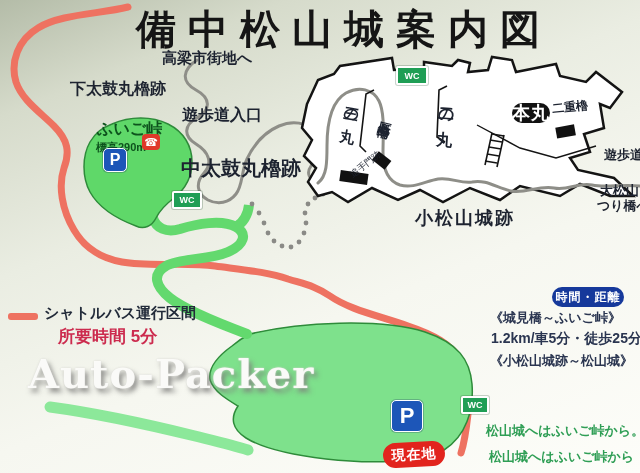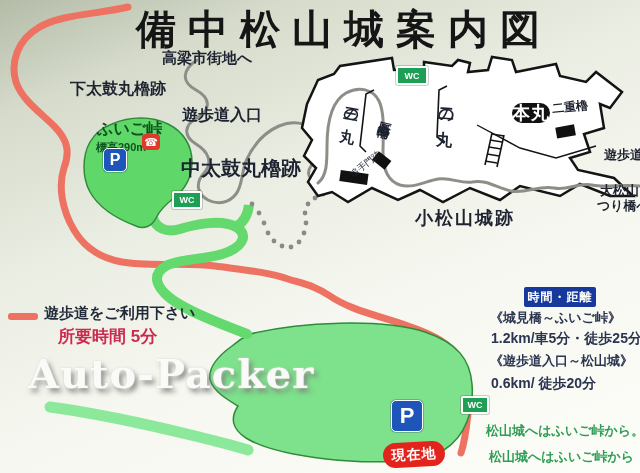--- a/index.html
+++ b/index.html
@@ -17,21 +17,21 @@
   .green-lbl{color:#0d531d;}
   .park-lbl{color:#157a2e;}
   .note-lbl{color:#2f9e55;}
   .vert{writing-mode:vertical-rl;text-orientation:upright;letter-spacing:2px;}
   .badge{position:absolute;display:flex;align-items:center;justify-content:center;font-weight:bold;color:#fff;}
   .wc{background:#1f9e55;border:2px solid #fff;border-radius:2px;box-shadow:0 0 0 1px rgba(40,80,50,.25);font-size:9px;letter-spacing:0;}
   .pk{background:#1d56b8;border-radius:5px;border:1.5px solid #fff;box-shadow:0 0 0 1px rgba(20,40,90,.25);}
   .phone{background:#e0392a;border-radius:4px;font-size:11px;}
   .honmaru-box{background:#111;border-radius:10px;font-size:18px;letter-spacing:1px;}
   .genzaichi{background:#e2241d;border-radius:13px;font-size:14px;letter-spacing:1px;transform:rotate(-3deg);}
-  .info-badge{background:#16399b;border-radius:2px;font-size:12px;letter-spacing:1px;}
+  .info-badge{background:#16399b;border-radius:10px;font-size:12px;letter-spacing:1px;margin-left:28px;}
   .legend-swatch{position:absolute;background:#ee7261;border-radius:3px;}
   .watermark{
     position:absolute;font-family:"DejaVu Serif","Liberation Serif",serif;
     font-weight:bold;font-size:40px;color:rgba(252,252,250,.95);letter-spacing:1px;
     text-shadow:0 0 2px #d8d8d4, 3px 4px 5px rgba(125,125,122,.85);
     margin-left:24px;
   }
 </style>
 </head>
 <body>
@@ -138,32 +138,31 @@
   <div class="lbl" style="left:552px;top:101px;font-size:12px;transform:rotate(-6deg);">二重櫓</div>
   <div class="lbl" style="left:348px;top:160px;font-size:9px;transform:rotate(-38deg);font-weight:500;">追手門跡</div>
 
   <div class="lbl" style="left:415px;top:209px;font-size:18px;letter-spacing:2px;">小松山城跡</div>
 
   <div class="lbl" style="left:604px;top:148px;font-size:13px;">遊歩道</div>
   <div class="lbl" style="left:600px;top:184px;font-size:13px;">大松山</div>
   <div class="lbl" style="left:597px;top:199px;font-size:13px;">つり橋へ</div>
 
   <div class="legend-swatch" style="left:8px;top:313px;width:30px;height:7px;"></div>
-  <div class="lbl" style="left:44px;top:305px;font-size:15px;color:#222b3a;">遊歩道をご利用下さい</div>
+  <div class="lbl" style="left:44px;top:305px;font-size:15px;color:#222b3a;">シャトルバス運行区間</div>
   <div class="lbl" style="left:58px;top:328px;font-size:17px;color:#cc2b4e;">所要時間 5分</div>
 
   <div class="watermark" style="left:4px;top:350px;">Auto-Packer</div>
 
   <div class="badge pk" style="left:391px;top:400px;width:30px;height:30px;font-size:22px;">P</div>
   <div class="badge wc" style="left:461px;top:396px;width:24px;height:14px;">WC</div>
 
 
   <div class="badge genzaichi" style="left:383px;top:442px;width:62px;height:25px;">現在地</div>
 
   <div class="badge info-badge" style="left:524px;top:287px;width:72px;height:20px;">時間・距離</div>
   <div class="lbl" style="left:490px;top:311px;font-size:13px;color:#2a3550;">《城見橋～ふいご峠》</div>
   <div class="lbl" style="left:491px;top:331px;font-size:14px;color:#2a3550;">1.2km/車5分・徒歩25分</div>
-  <div class="lbl" style="left:490px;top:354px;font-size:13px;color:#2a3550;">《遊歩道入口～松山城》</div>
-  <div class="lbl" style="left:491px;top:376px;font-size:14px;color:#2a3550;">0.6km/ 徒歩20分</div>
+  <div class="lbl" style="left:490px;top:354px;font-size:13px;color:#2a3550;">《小松山城跡～松山城》</div>
   <div class="lbl note-lbl" style="left:489px;top:402px;font-size:13px;margin-top:48px;">松山城へはふいご峠から</div>
   <div class="lbl note-lbl" style="left:486px;top:424px;font-size:13px;">松山城へはふいご峠から。</div>
 
 </div>
 
 </body></html>

